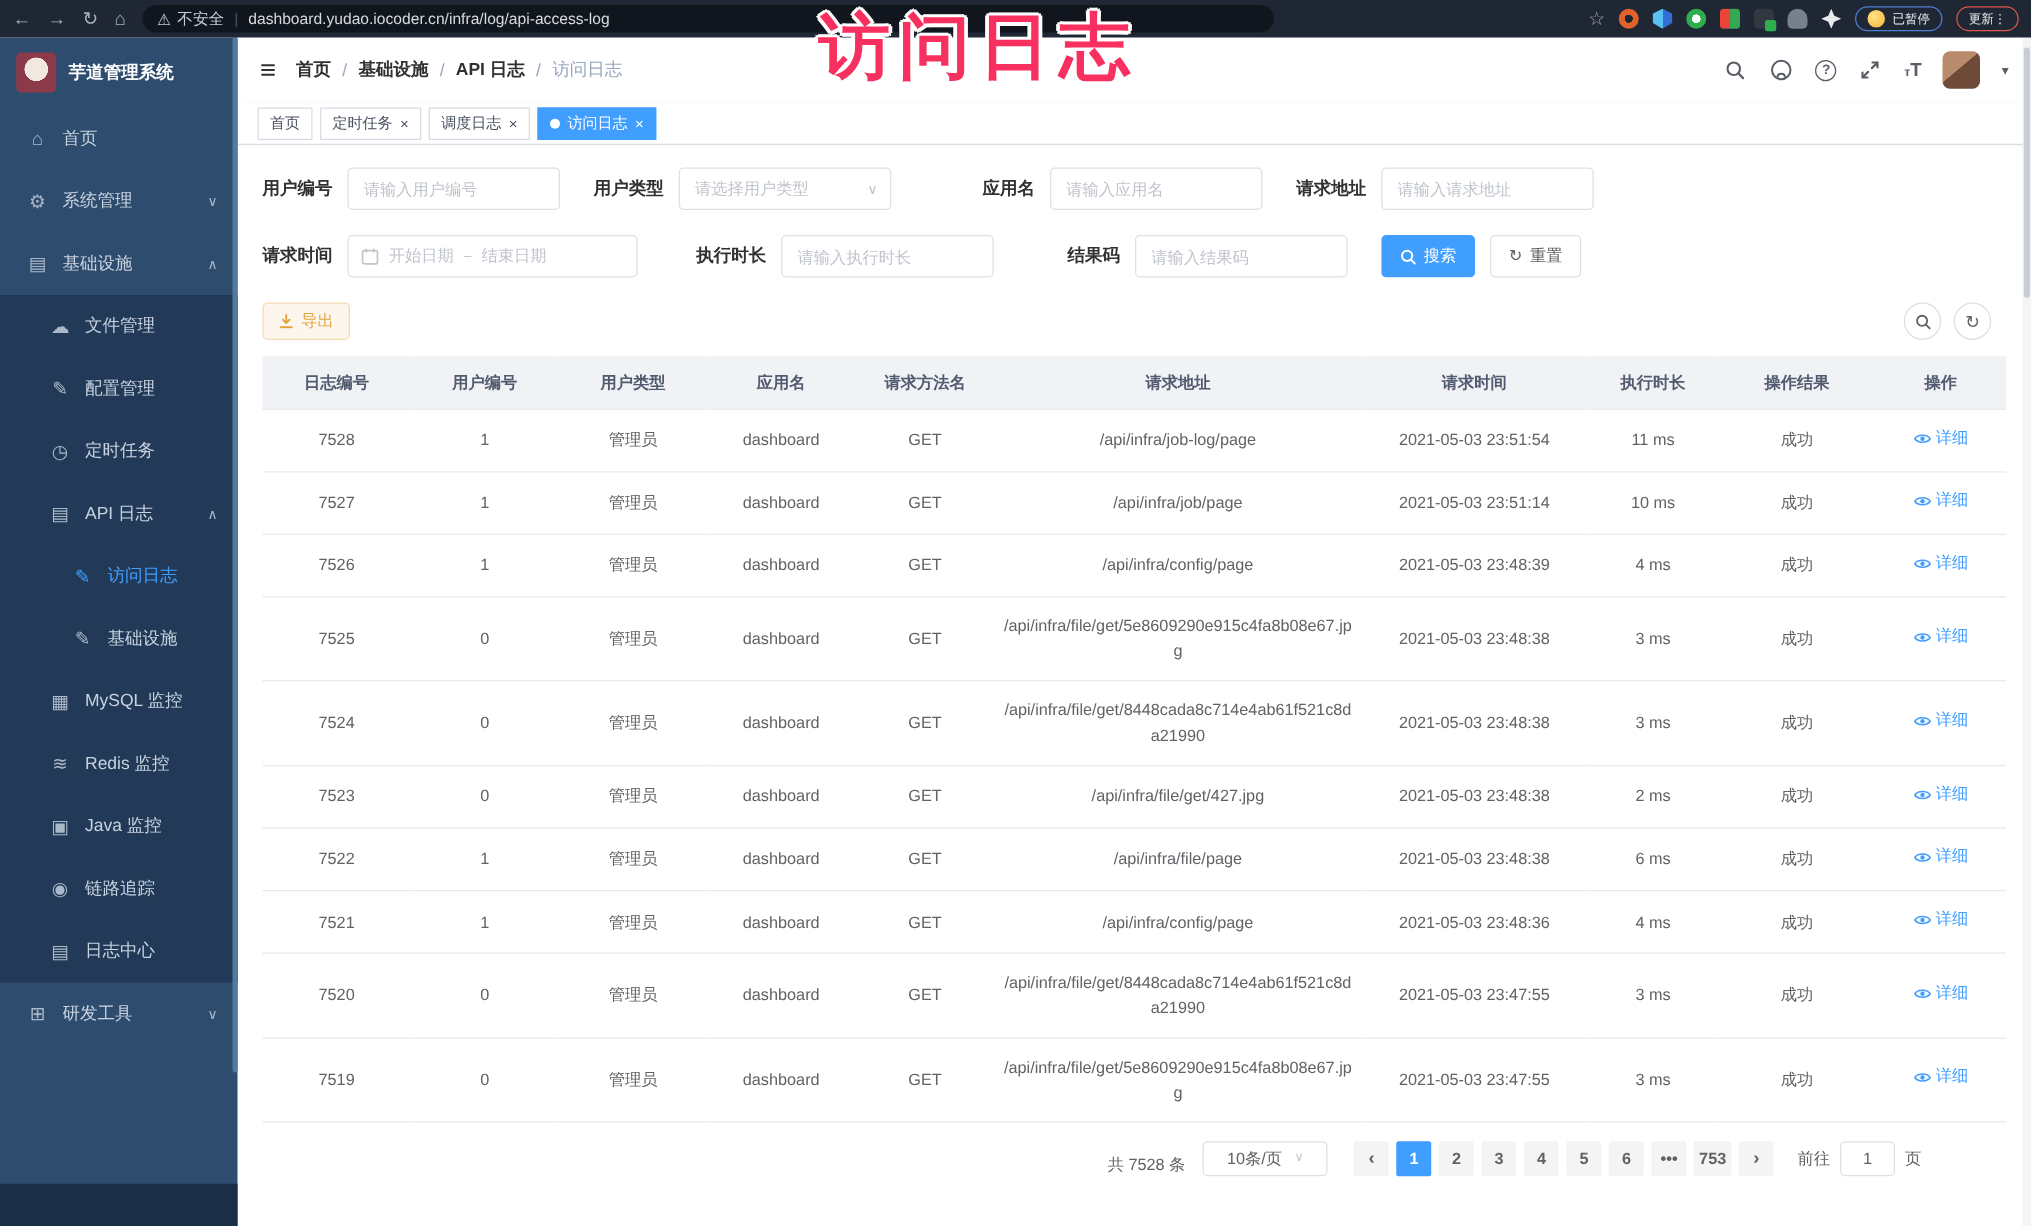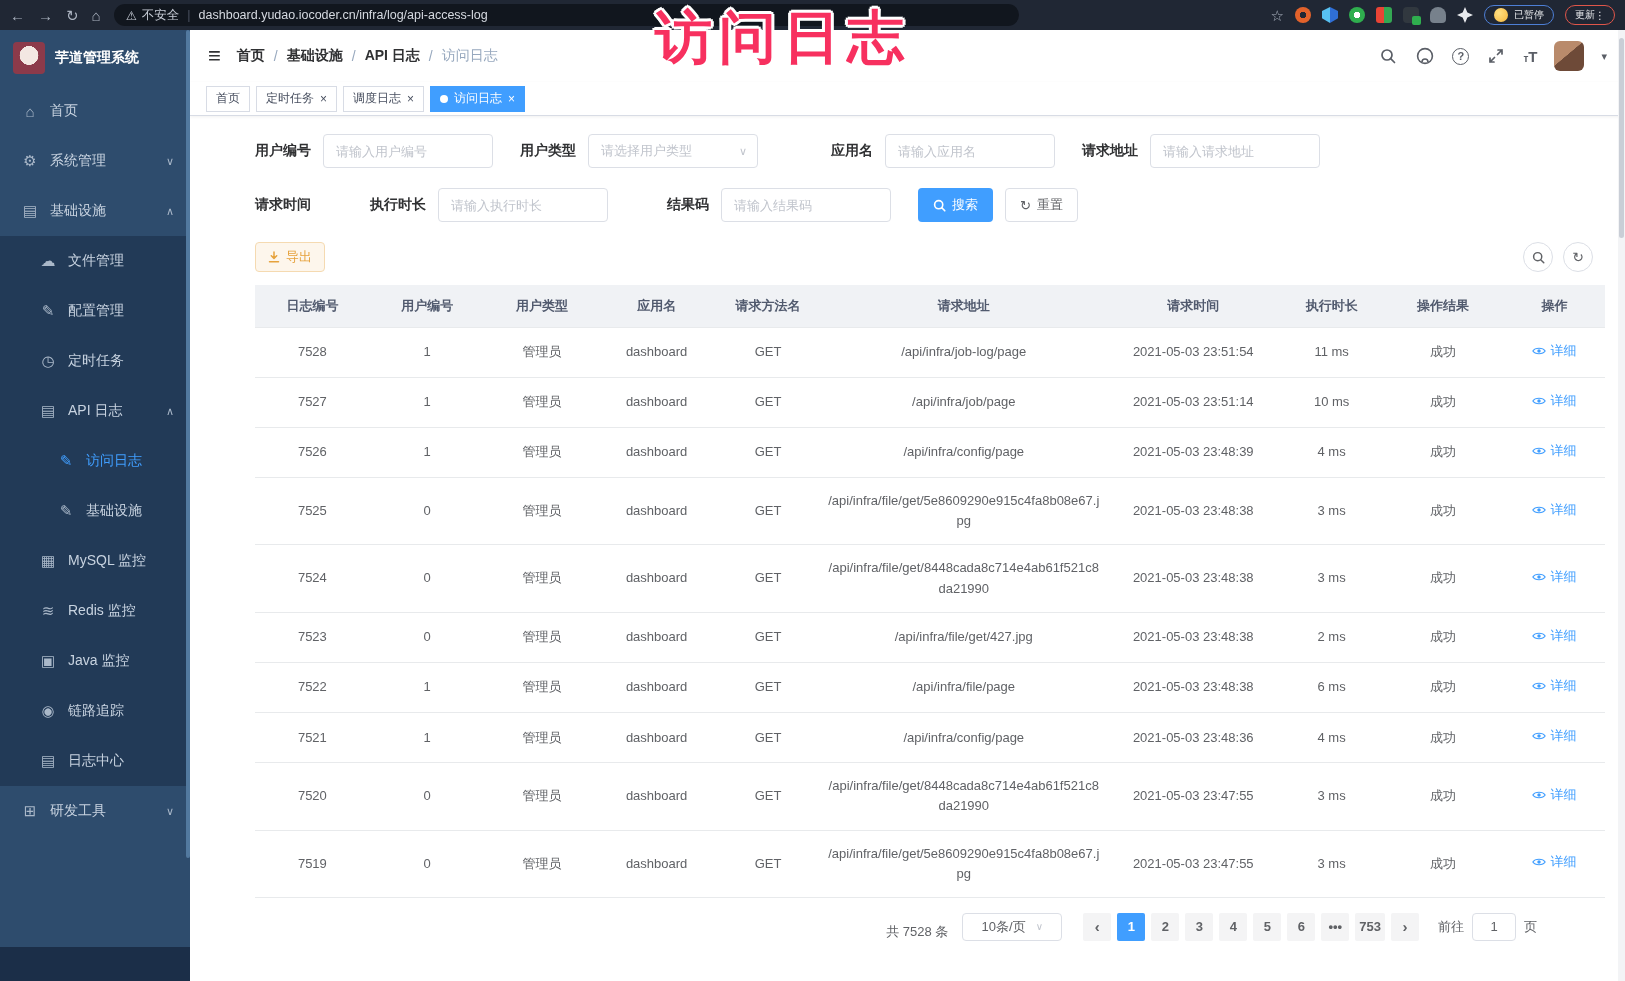--- a/index.html
+++ b/index.html
@@ -57,21 +57,21 @@
 
   
   .tags-row { height:34px; display:flex; align-items:center; gap:6px; padding:0 16px; border-bottom:1px solid #d8dce5; box-shadow:0 1px 3px rgba(0,0,0,.06); flex:none; }
   .tag { height:26px; display:flex; align-items:center; gap:6px; padding:0 9px; border:1px solid #d8dce5; background:#fff; font-size:12px; color:#495060; cursor:pointer; }
   .tag .dot { width:8px; height:8px; border-radius:50%; background:#fff; display:none; }
   .tag.active { background:#409eff; border-color:#409eff; color:#fff; }
   .tag.active .dot { display:inline-block; }
   .tag .x { font-size:12px; line-height:1; }
 
   
-  .content { flex:1; padding:18px 20px 0 20px; position:relative; min-width:0;margin-left:45px; }
+  .content { flex:1; padding:18px 20px 0 20px; position:relative; min-width:0; }
   .filter-row { display:flex; align-items:center; }
   .filter-row + .filter-row { margin-top:20px; }
   .f-item { display:flex; align-items:center; margin-right:27px; }
   .f-label { font-size:14px; font-weight:700; color:#303133; margin-right:12px; white-space:nowrap; }
   .inp { height:34px; width:170px; border:1px solid #dcdfe6; border-radius:4px; padding:0 12px; font-size:13px; color:#606266; background:#fff; font-family:inherit; }
   .inp::placeholder { color:#c0c4cc; }
   .sel { height:34px; width:170px; border:1px solid #dcdfe6; border-radius:4px; padding:0 10px 0 12px; font-size:13px; color:#c0c4cc; background:#fff; display:flex; align-items:center; cursor:pointer; }
   .sel .sel-caret { margin-left:auto; font-size:11px; color:#c0c4cc; }
   .date-range { height:34px; width:232px; border:1px solid #dcdfe6; border-radius:4px; display:flex; align-items:center; gap:8px; padding:0 10px; font-size:13px; color:#c0c4cc; background:#fff; cursor:pointer; }
   .btn { height:34px; border-radius:4px; display:inline-flex; align-items:center; gap:6px; padding:0 14px; font-size:13px; cursor:pointer; border:1px solid transparent; font-family:inherit; }
@@ -82,21 +82,21 @@
   .tool-row { margin-top:20px; display:flex; align-items:center; }
   .btn-export { height:30px; background:#fdf6ec; border:1px solid #f5dab1; color:#e6a23c; border-radius:4px; display:inline-flex; align-items:center; gap:6px; padding:0 12px; font-size:13px; cursor:pointer; }
   .circle-btns { margin-left:auto; margin-right:12px; display:flex; gap:10px; }
   .circle-btn { width:30px; height:30px; border:1px solid #dcdfe6; border-radius:50%; background:#fff; display:grid; place-items:center; color:#606266; font-size:14px; cursor:pointer; }
 
   
   table.log { width:100%; margin-top:13px; border-collapse:collapse; font-size:13px; color:#606266; text-align:center; table-layout:fixed; }
   table.log thead th { background:#f0f2f5; color:#515a6e; font-weight:700; height:42px; border-bottom:1px solid #e8eaec; }
   table.log tbody td { padding:13px 6px; border-bottom:1px solid #e8eaec; line-height:1.55; }
   td.cell-url { word-break:break-all; padding-left:34px; padding-right:34px; }
-  .detail-link { color:#409eff; display:inline-flex; align-items:center; gap:4px; cursor:pointer; white-space:nowrap; }
+  .detail-link { color:#409eff; display:inline-flex; align-items:center; gap:4px; cursor:pointer; white-space:nowrap;font-family:Liberation Mono, monospace; }
 
   
   .pager-row { margin-top:15px; display:flex; align-items:flex-end; justify-content:flex-end; padding-right:68px; font-size:13px; color:#606266; }
   .pg-total { margin-right:14px; }
   .pg-size { height:28px; width:100px; border:1px solid #dcdfe6; border-radius:4px; display:flex; align-items:center; justify-content:center; gap:10px; color:#606266; cursor:pointer; margin-right:18px; }
   .pg-size .sel-caret { font-size:10px; color:#c0c4cc; }
   .pg-btn { min-width:28px; height:28px; padding:0 4px; background:#f4f4f5; color:#606266; border-radius:2px; margin:0 3px; display:inline-grid; place-items:center; font-size:13px; font-weight:600; cursor:pointer; }
   .pg-btn.active { background:#409eff; color:#fff; }
   .pg-arrow { font-size:15px; font-weight:700; }
   .pg-jump { display:flex; align-items:center; gap:8px; margin-left:16px; }
@@ -302,20 +302,30 @@
         </div>
         <div class="f-item">
           <span class="f-label">请求地址</span>
           <input class="inp" placeholder="请输入请求地址" style="">
         </div>
       </div>
 
       <div class="filter-row">
         <div class="f-item">
           <span class="f-label">请求时间</span>
+          <div class="date-range">
+            <svg width="14" height="14" viewBox="0 0 14 14">
+                <rect x="1" y="2.5" width="12" height="10.5" rx="1.5" fill="none" stroke="#c0c4cc" stroke-width="1.4"></rect>
+                <line x1="4" y1="1" x2="4" y2="4" stroke="#c0c4cc" stroke-width="1.4"></line>
+                <line x1="10" y1="1" x2="10" y2="4" stroke="#c0c4cc" stroke-width="1.4"></line>
+              </svg>
+            <span>开始日期</span>
+            <span style="font-size:11px;">–</span>
+            <span>结束日期</span>
+          </div>
         </div>
         <div class="f-item" style="margin-left:20px;">
           <span class="f-label">执行时长</span>
           <input class="inp" placeholder="请输入执行时长" style="">
         </div>
         <div class="f-item" style="margin-left:32px;">
           <span class="f-label">结果码</span>
           <input class="inp" placeholder="请输入结果码" style="">
         </div>
         <button class="btn btn-primary">

